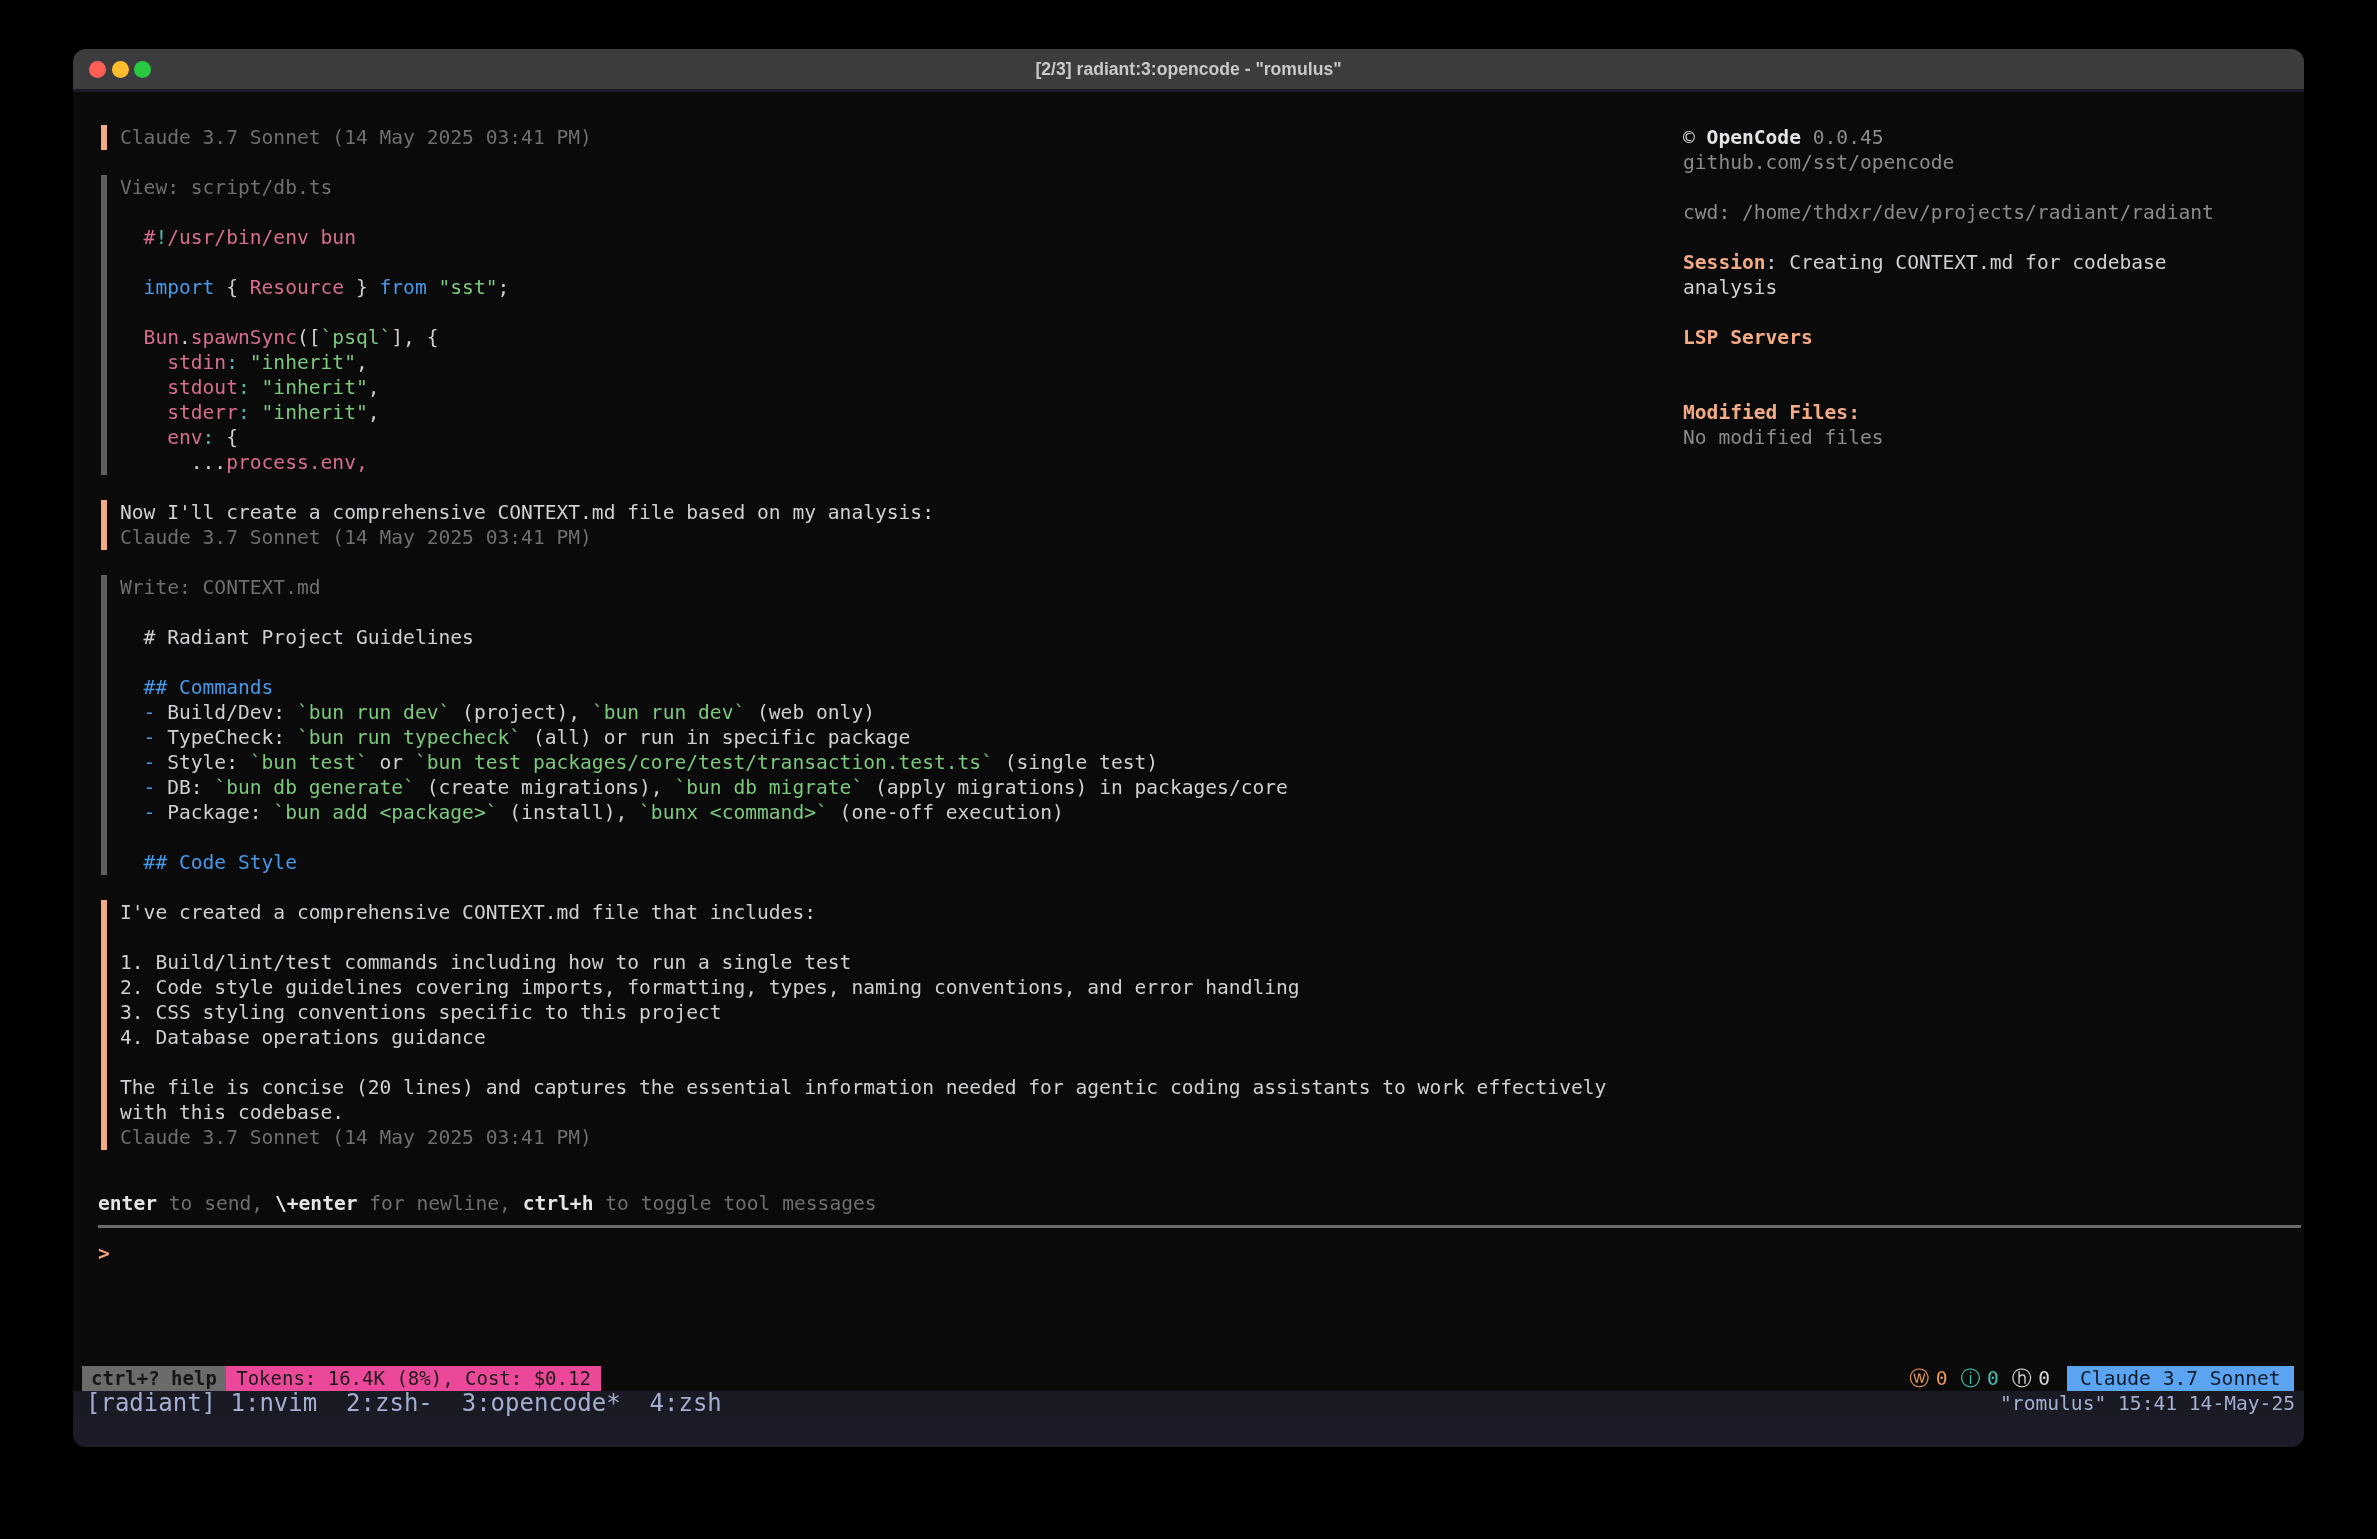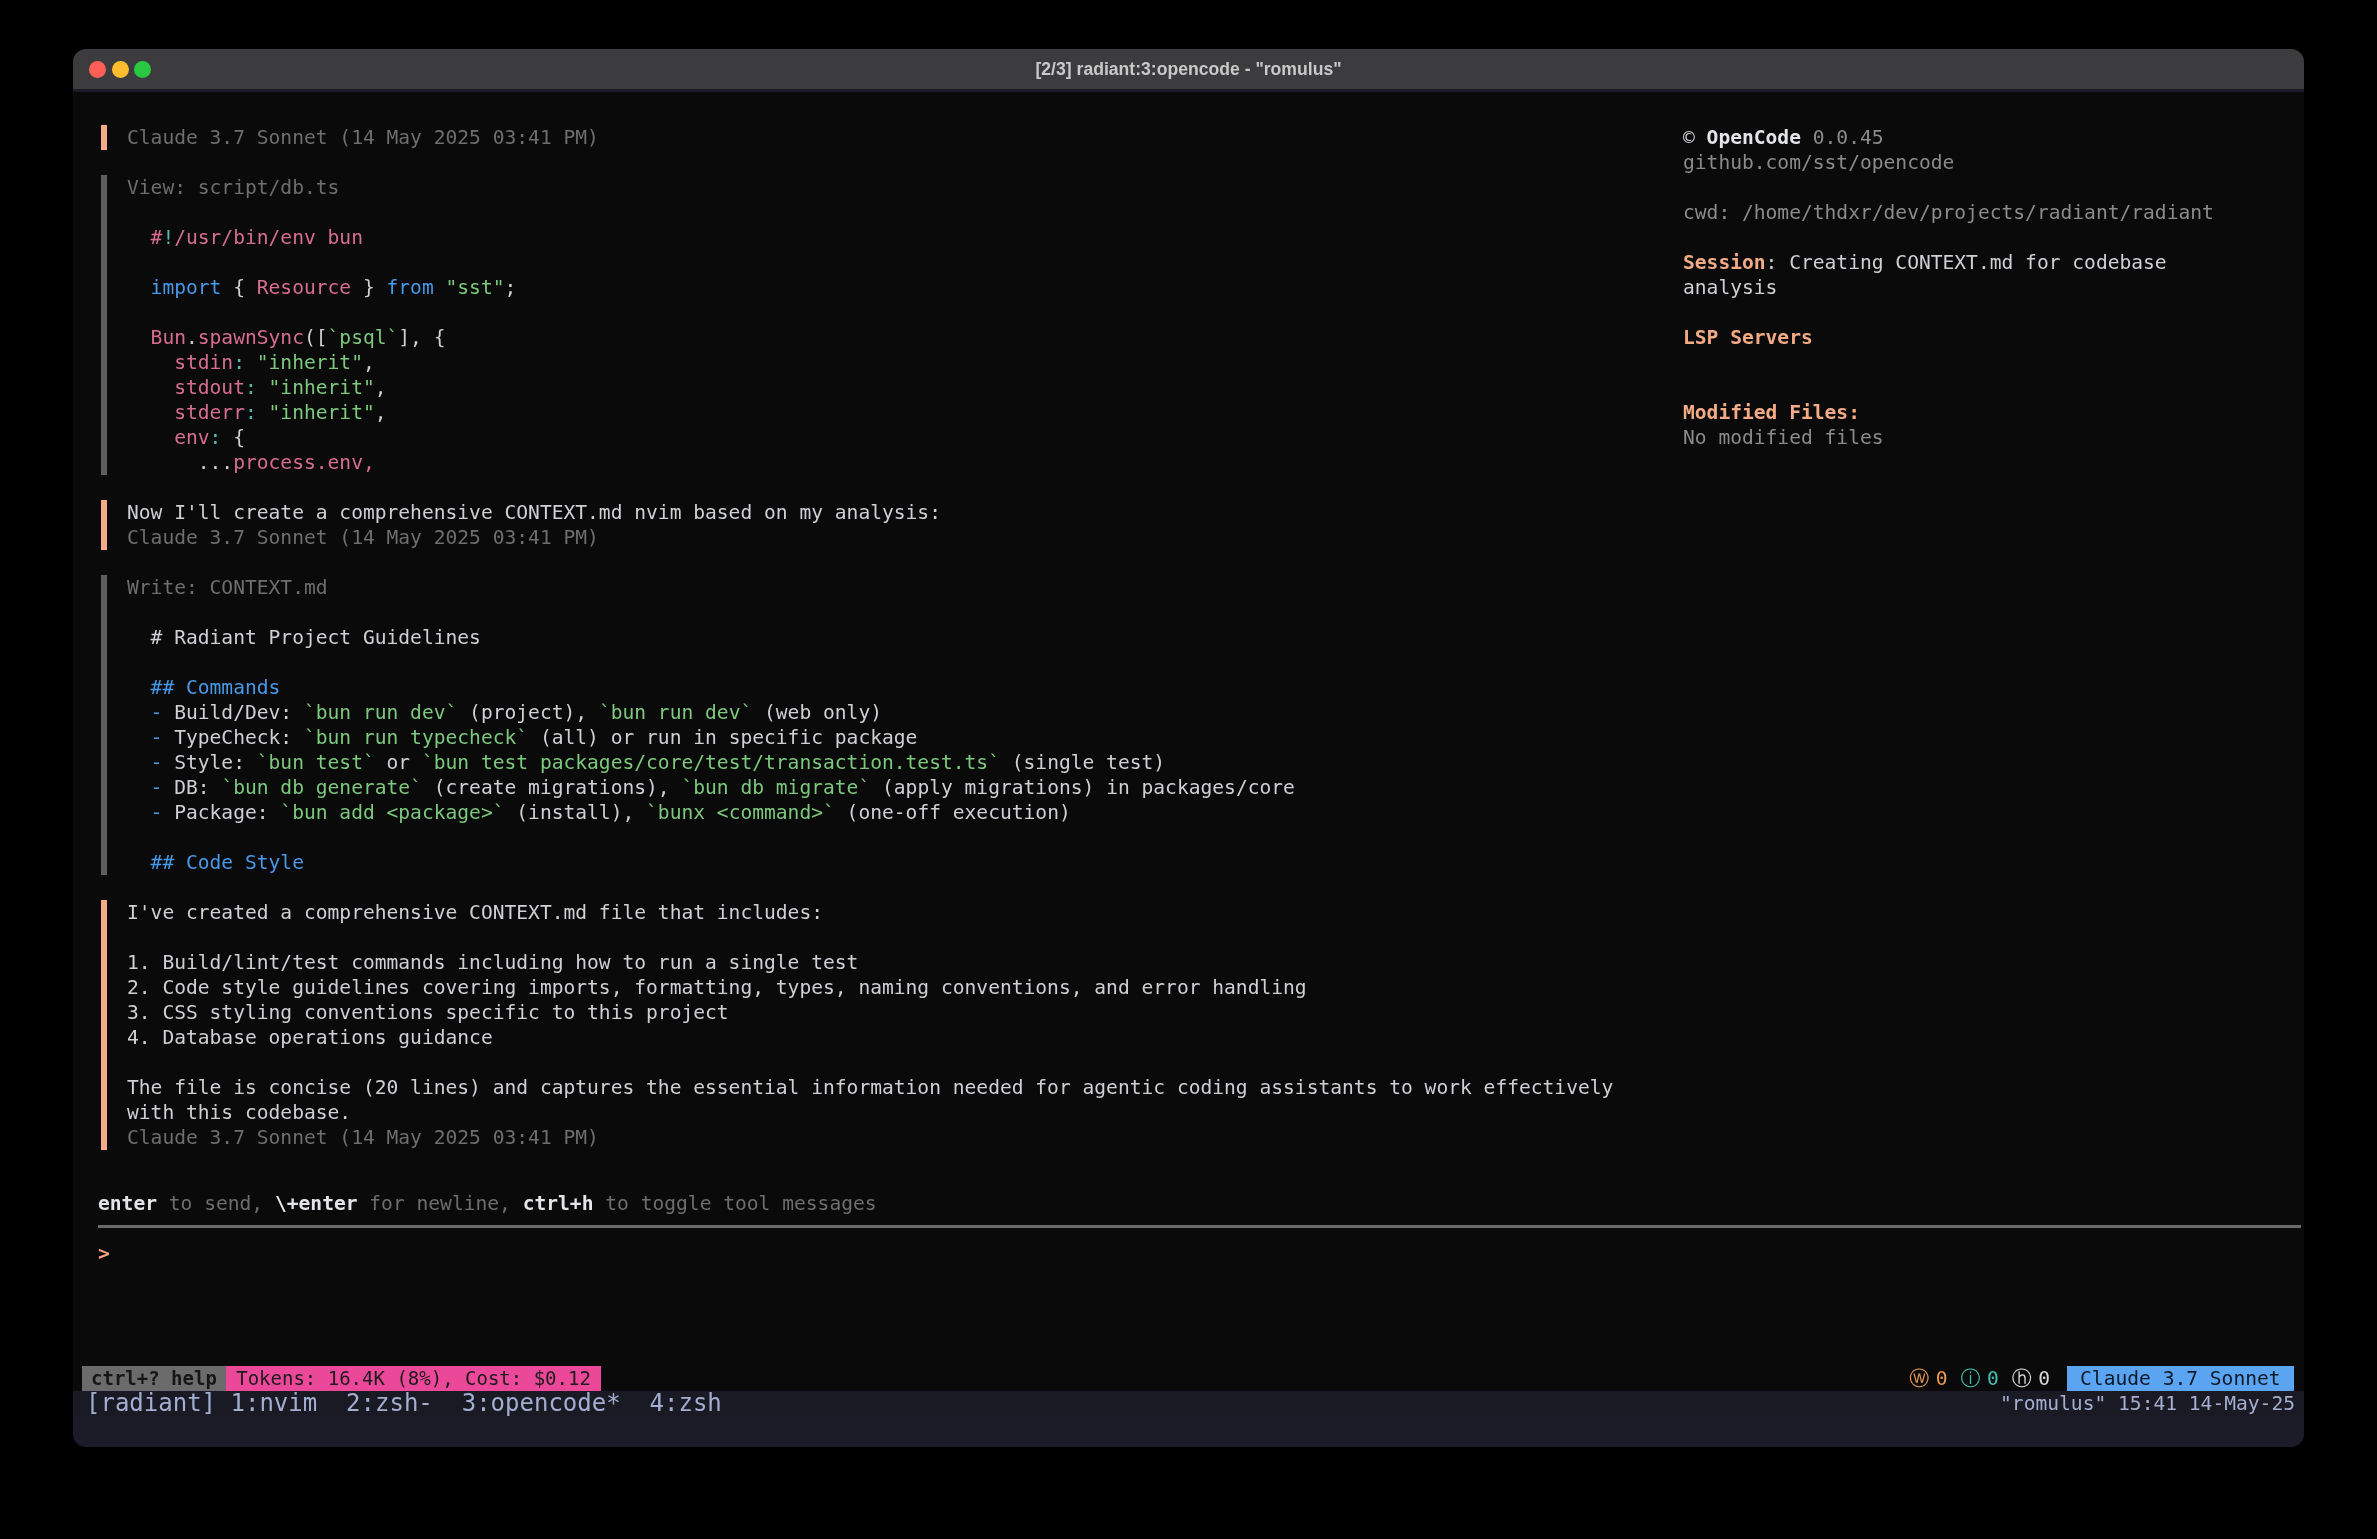--- a/index.html
+++ b/index.html
@@ -17,21 +17,21 @@
   .title-text{font-family:"Liberation Sans","DejaVu Sans",sans-serif;font-weight:bold;
               font-size:17.6px;color:#c9c9c9;}
   
   .line{white-space:pre;height:25px;line-height:25px;font-size:19.6px;}
   .c-text{color:#cfd0d4;} .c-text-b{color:#e4e5e9;font-weight:bold;}
   .c-dim{color:#6e6e6e;} .c-gray{color:#8b8b8b;}
   .c-pink{color:#d76d8f;} .c-green{color:#7cc97d;} .c-blue{color:#4799e8;} .c-cyan{color:#57b5ad;}
   .c-orange-b{color:#f2ab85;font-weight:bold;}
   
   .chat{position:absolute;left:28px;top:76px;width:1559px;display:flex;flex-direction:column;gap:25px;}
-  .block{border-left:6.5px solid #5e5e5e;padding-left:20px;}
+  .block{border-left:6.5px solid #5e5e5e;padding-left:13px;}
   .block.accent-orange{border-left-color:#f2ab85;}
   .block.accent-gray{border-left-color:#5e5e5e;}
   
   .sidebar{position:absolute;left:1610px;top:76px;width:617px;}
   
   .hint{position:absolute;left:25px;top:1142px;}
   .separator{position:absolute;left:25px;top:1176px;width:2203px;height:3.3px;background:#6a6a6a;}
   .prompt-row{position:absolute;left:25px;top:1192px;width:2199px;height:78px;display:flex;}
   .prompt-char{font-size:19.6px;line-height:25px;font-weight:bold;color:#f2a47e;white-space:pre;}
   .input-region{flex:1;height:25px;}
@@ -84,21 +84,21 @@
           <div class="line"><span class="c-text">  </span><span class="c-blue">import</span><span class="c-text"> { </span><span class="c-pink">Resource</span><span class="c-text"> } </span><span class="c-blue">from</span><span class="c-text"> </span><span class="c-green">"sst"</span><span class="c-text">;</span></div>
           <div class="line"></div>
           <div class="line"><span class="c-text">  </span><span class="c-pink">Bun</span><span class="c-text">.</span><span class="c-pink">spawnSync</span><span class="c-text">([</span><span class="c-green">`psql`</span><span class="c-text">], {</span></div>
           <div class="line"><span class="c-text">    </span><span class="c-pink">stdin</span><span class="c-cyan">:</span><span class="c-text"> </span><span class="c-green">"inherit"</span><span class="c-text">,</span></div>
           <div class="line"><span class="c-text">    </span><span class="c-pink">stdout</span><span class="c-cyan">:</span><span class="c-text"> </span><span class="c-green">"inherit"</span><span class="c-text">,</span></div>
           <div class="line"><span class="c-text">    </span><span class="c-pink">stderr</span><span class="c-cyan">:</span><span class="c-text"> </span><span class="c-green">"inherit"</span><span class="c-text">,</span></div>
           <div class="line"><span class="c-text">    </span><span class="c-pink">env</span><span class="c-cyan">:</span><span class="c-text"> {</span></div>
           <div class="line"><span class="c-text">      ...</span><span class="c-pink">process.env,</span></div>
         </div>
         <div class="block accent-orange">
-          <div class="line"><span class="c-text">Now I'll create a comprehensive CONTEXT.md nvim based on my analysis:</span></div>
+          <div class="line"><span class="c-text">Now I'll create a comprehensive CONTEXT.md file based on my analysis:</span></div>
           <div class="line"><span class="c-dim">Claude 3.7 Sonnet (14 May 2025 03:41 PM)</span></div>
         </div>
         <div class="block accent-gray">
           <div class="line"><span class="c-dim">Write: CONTEXT.md</span></div>
           <div class="line"></div>
           <div class="line"><span class="c-text">  # Radiant Project Guidelines</span></div>
           <div class="line"></div>
           <div class="line"><span class="c-blue">  ## Commands</span></div>
           <div class="line"><span class="c-text">  </span><span class="c-blue">-</span><span class="c-text"> Build/Dev: </span><span class="c-green">`bun run dev`</span><span class="c-text"> (project), </span><span class="c-green">`bun run dev`</span><span class="c-text"> (web only)</span></div>
           <div class="line"><span class="c-text">  </span><span class="c-blue">-</span><span class="c-text"> TypeCheck: </span><span class="c-green">`bun run typecheck`</span><span class="c-text"> (all) or run in specific package</span></div>

